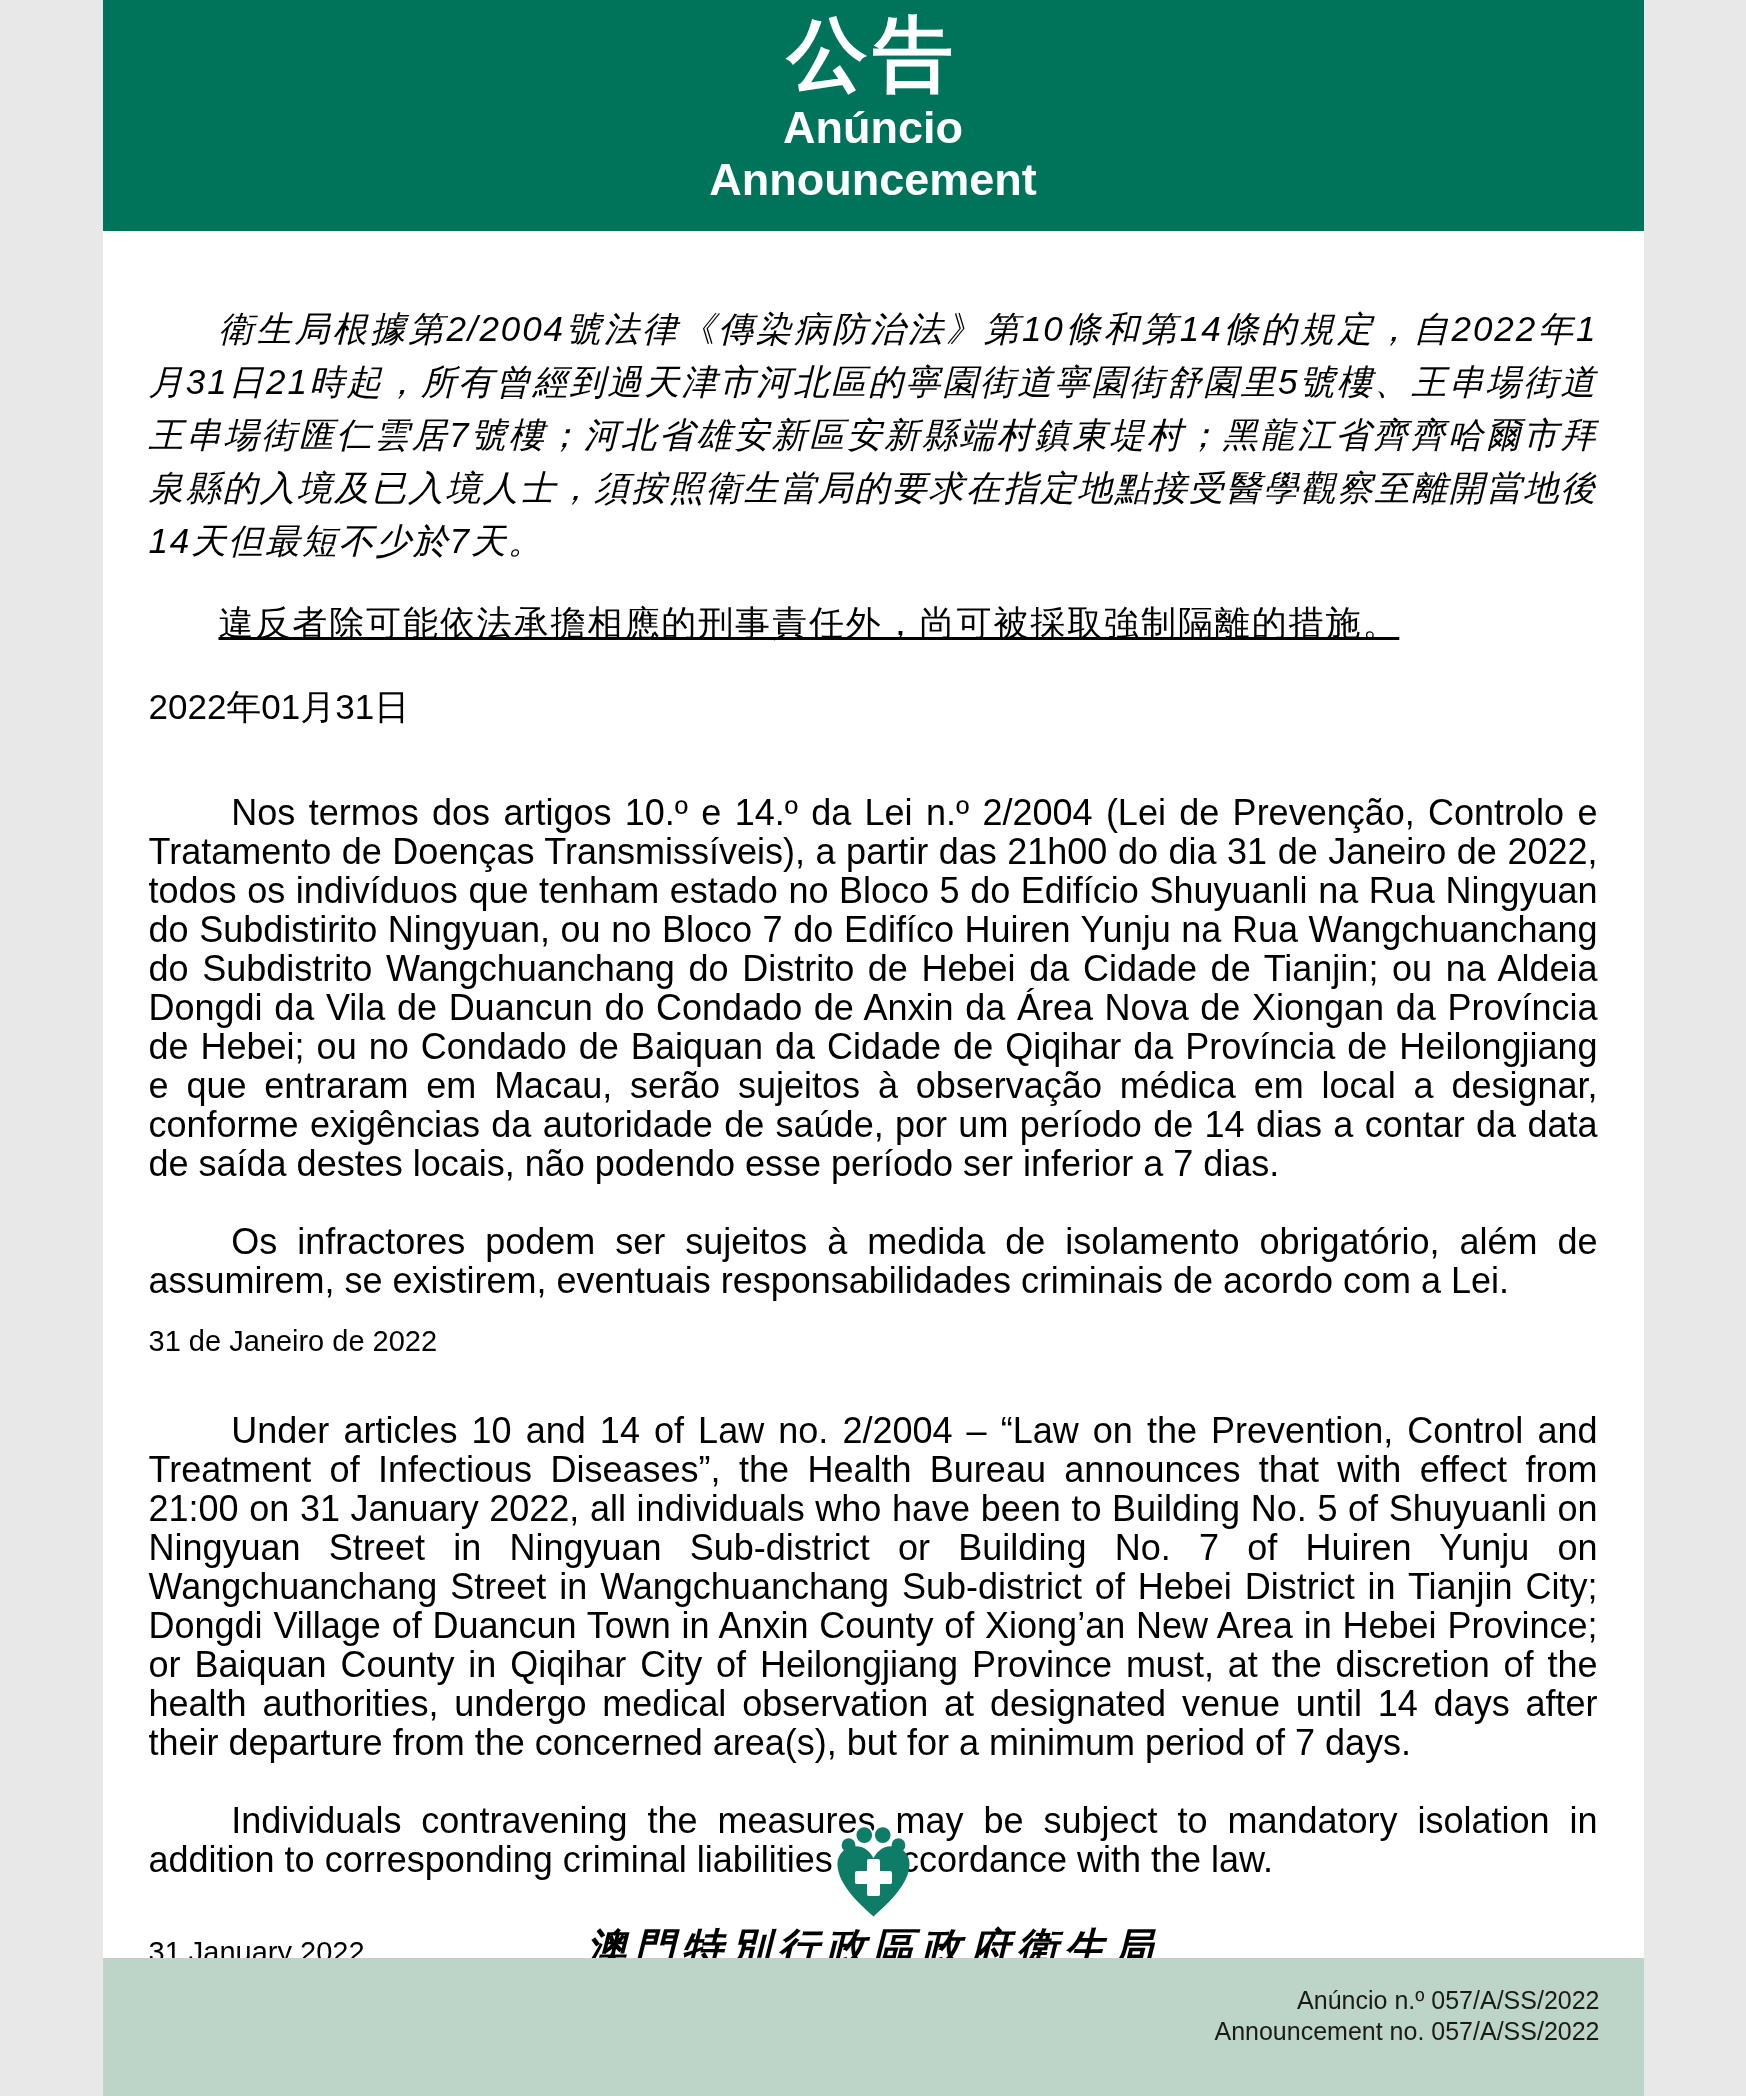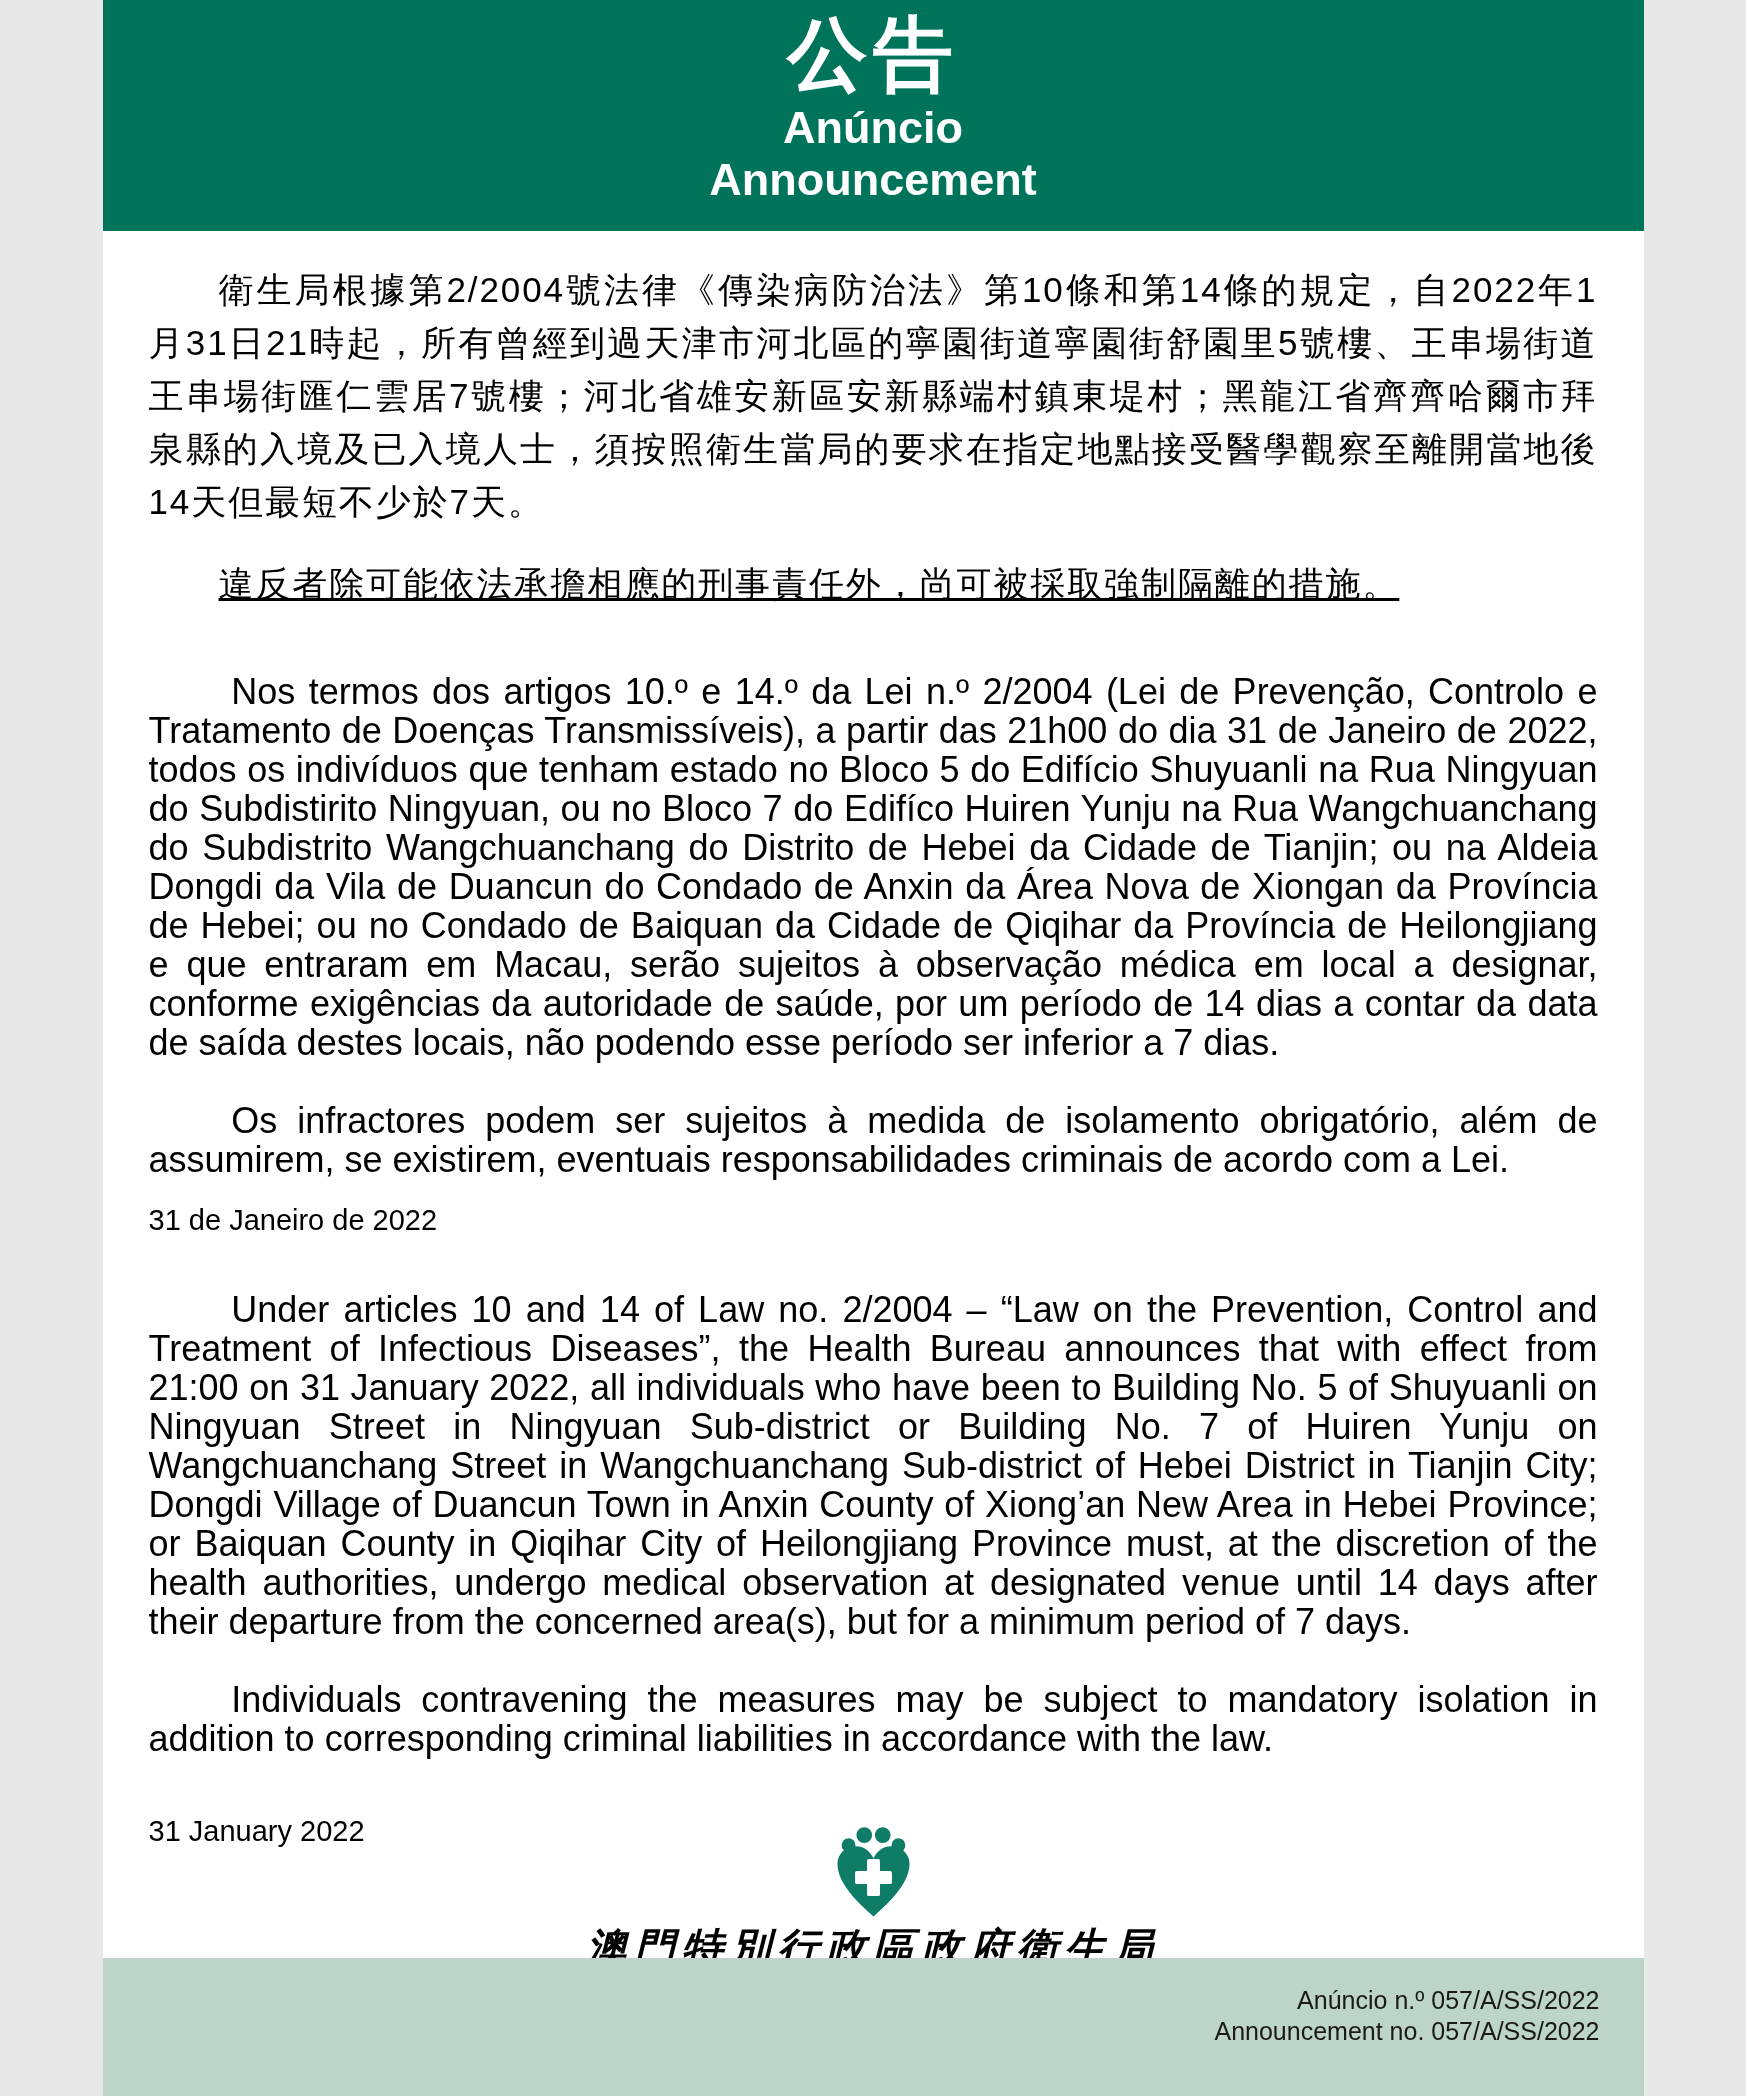--- a/index.html
+++ b/index.html
@@ -47,21 +47,21 @@
     top: 231px; left: 0; right: 0;
     padding: 0 46px;
   }
   .para { margin: 0; text-align: justify; }
   .zh-body {
     font-size: 35px;
     line-height: 53px;
     letter-spacing: 1.9px;
     text-indent: 2em;
   }
-  .zh-para1 { margin-top: 32px; }
+  .zh-para1 { margin-top: 71px; font-style: italic; }
   .zh-para2 { margin-top: 29px; text-decoration: underline; }
   .zh-date  {
     margin-top: 33px;
     font-size: 35px;
     line-height: 49px;
     text-indent: 0;
   }
   .latin-body {
     font-size: 36px;
     line-height: 39px;
@@ -129,20 +129,21 @@
   <div class="header">
     <div class="title-zh">公告</div>
     <div class="title-pt">Anúncio</div>
     <div class="title-en">Announcement</div>
   </div>
 
   <div class="main">
 
     <p class="para zh-body zh-para1">衛生局根據第2/2004號法律《傳染病防治法》第10條和第14條的規定，自2022年1月31日21時起，所有曾經到過天津市河北區的寧園街道寧園街舒園里5號樓、王串場街道王串場街匯仁雲居7號樓；河北省雄安新區安新縣端村鎮東堤村；黑龍江省齊齊哈爾市拜泉縣的入境及已入境人士，須按照衛生當局的要求在指定地點接受醫學觀察至離開當地後14天但最短不少於7天。</p>
     <p class="para zh-body zh-para2">違反者除可能依法承擔相應的刑事責任外，尚可被採取強制隔離的措施。</p>
+    <p class="para zh-date">2022年01月31日</p>
 
     <p class="para latin-body pt-para1">Nos termos dos artigos 10.º e 14.º da Lei n.º 2/2004 (Lei de Prevenção, Controlo e Tratamento de Doenças Transmissíveis), a partir das 21h00 do dia 31 de Janeiro de 2022, todos os indivíduos que tenham estado no Bloco 5 do Edifício Shuyuanli na Rua Ningyuan do Subdistirito Ningyuan, ou no Bloco 7 do Edifíco Huiren Yunju na Rua Wangchuanchang do Subdistrito Wangchuanchang do Distrito de Hebei da Cidade de Tianjin; ou na Aldeia Dongdi da Vila de Duancun do Condado de Anxin da Área Nova de Xiongan da Província de Hebei; ou no Condado de Baiquan da Cidade de Qiqihar da Província de Heilongjiang e que entraram em Macau, serão sujeitos à observação médica em local a designar, conforme exigências da autoridade de saúde, por um período de 14 dias a contar da data de saída destes locais, não podendo esse período ser inferior a 7 dias.</p>
     <p class="para latin-body pt-para2">Os infractores podem ser sujeitos à medida de isolamento obrigatório, além de assumirem, se existirem, eventuais responsabilidades criminais de acordo com a Lei.</p>
     <p class="para pt-date">31 de Janeiro de 2022</p>
 
     <p class="para latin-body en-para1">Under articles 10 and 14 of Law no. 2/2004 – “Law on the Prevention, Control and Treatment of Infectious Diseases”, the Health Bureau announces that with effect from 21:00 on 31 January 2022, all individuals who have been to Building No. 5 of Shuyuanli on Ningyuan Street in Ningyuan Sub-district or Building No. 7 of Huiren Yunju on Wangchuanchang Street in Wangchuanchang Sub-district of Hebei District in Tianjin City; Dongdi Village of Duancun Town in Anxin County of Xiong’an New Area in Hebei Province; or Baiquan County in Qiqihar City of Heilongjiang Province must, at the discretion of the health authorities, undergo medical observation at designated venue until 14 days after their departure from the concerned area(s), but for a minimum period of 7 days.</p>
     <p class="para latin-body en-para2">Individuals contravening the measures may be subject to mandatory isolation in addition to corresponding criminal liabilities in accordance with the law.</p>
     <p class="para en-date">31 January 2022</p>
 
   </div>

